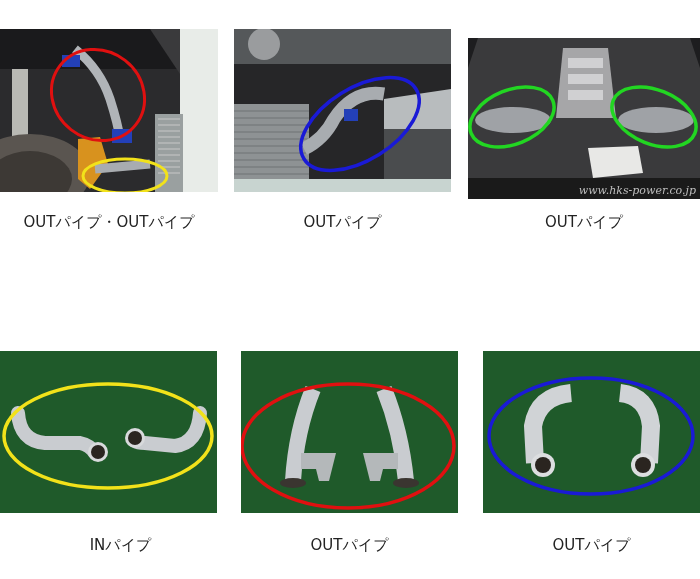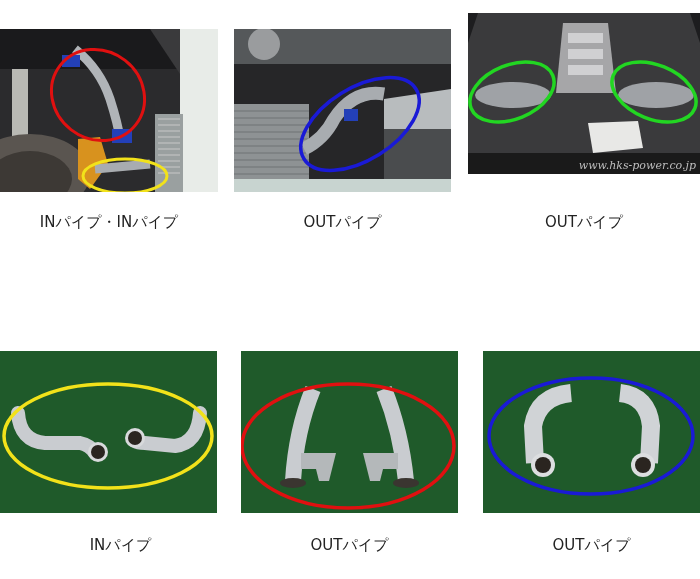--- a/index.html
+++ b/index.html
@@ -37,21 +37,21 @@
     <ellipse cx="30" cy="150" rx="42" ry="28" fill="#3d3935"></ellipse>
     <path d="M78 110 L100 108 L108 135 L90 160 L78 150 Z" fill="#d8921e"></path>
     <path d="M75 20 Q100 40 110 70 Q118 95 120 110" stroke="#b0b4b8" stroke-width="9" fill="none"></path>
     <rect x="112" y="100" width="20" height="14" fill="#2340b8"></rect>
     <rect x="62" y="26" width="18" height="12" fill="#2340b8"></rect>
     <path d="M95 140 L150 135" stroke="#a8acb0" stroke-width="9" fill="none"></path>
     <ellipse cx="98" cy="66" rx="48" ry="44" transform="rotate(38 98 66)" fill="none" stroke="#e01010" stroke-width="3"></ellipse>
     <ellipse cx="125" cy="147" rx="42" ry="17" fill="none" stroke="#f2e21a" stroke-width="3"></ellipse>
   </svg>
 </div>
-<div class="caption" style="left:0;top:212px;width:218px;">INパイプ・INパイプ</div>
+<div class="caption" style="left:0;top:212px;width:218px;">OUTパイプ・OUTパイプ</div>
 
 <div class="photo" style="left:234px;top:29px;width:217px;height:163px;">
   <svg viewBox="0 0 217 163" preserveAspectRatio="none">
     <rect width="217" height="163" fill="#262628"></rect>
     <rect x="0" y="0" width="217" height="35" fill="#55585a"></rect>
     <circle cx="30" cy="15" r="16" fill="#9a9c9e"></circle>
     <rect x="0" y="75" width="75" height="78" fill="#8e9294"></rect>
     <g stroke="#6e7274" stroke-width="1">
       <line x1="0" y1="82" x2="75" y2="82"></line>
         <line x1="0" y1="89" x2="75" y2="89"></line>
@@ -67,21 +67,21 @@
     <path d="M150 70 L217 60 L217 110 L150 110 Z" fill="#b8bcbe"></path>
     <rect x="150" y="100" width="67" height="50" fill="#4a4c4e"></rect>
     <rect x="0" y="150" width="217" height="13" fill="#c8d4d0"></rect>
     <path d="M150 65 Q120 60 100 90 Q90 110 70 120" stroke="#a8acb0" stroke-width="13" fill="none"></path>
     <rect x="110" y="80" width="14" height="12" fill="#2340b8"></rect>
     <ellipse cx="126" cy="95" rx="66" ry="36" transform="rotate(-32 126 95)" fill="none" stroke="#1a1ad6" stroke-width="3.5"></ellipse>
   </svg>
 </div>
 <div class="caption" style="left:234px;top:212px;width:217px;">OUTパイプ</div>
 
-<div class="photo" style="left:468px;top:13px;width:232px;height:161px;">
+<div class="photo" style="left:468px;top:38px;width:232px;height:161px;">
   <svg viewBox="0 0 232 161" preserveAspectRatio="none">
     <rect width="232" height="161" fill="#1d1d1f"></rect>
     <path d="M10 0 L222 0 L232 30 L232 161 L0 161 L0 30 Z" fill="#3a3a3c"></path>
     <path d="M95 10 L140 10 L148 80 L88 80 Z" fill="#a6a6a8"></path>
     <g fill="#d0d0d2">
         <rect x="100" y="20" width="35" height="10"></rect>
         <rect x="100" y="36" width="35" height="10"></rect>
         <rect x="100" y="52" width="35" height="10"></rect>
       </g>
     <path d="M120 110 L170 108 L175 135 L125 140 Z" fill="#e8e8e6"></path>

